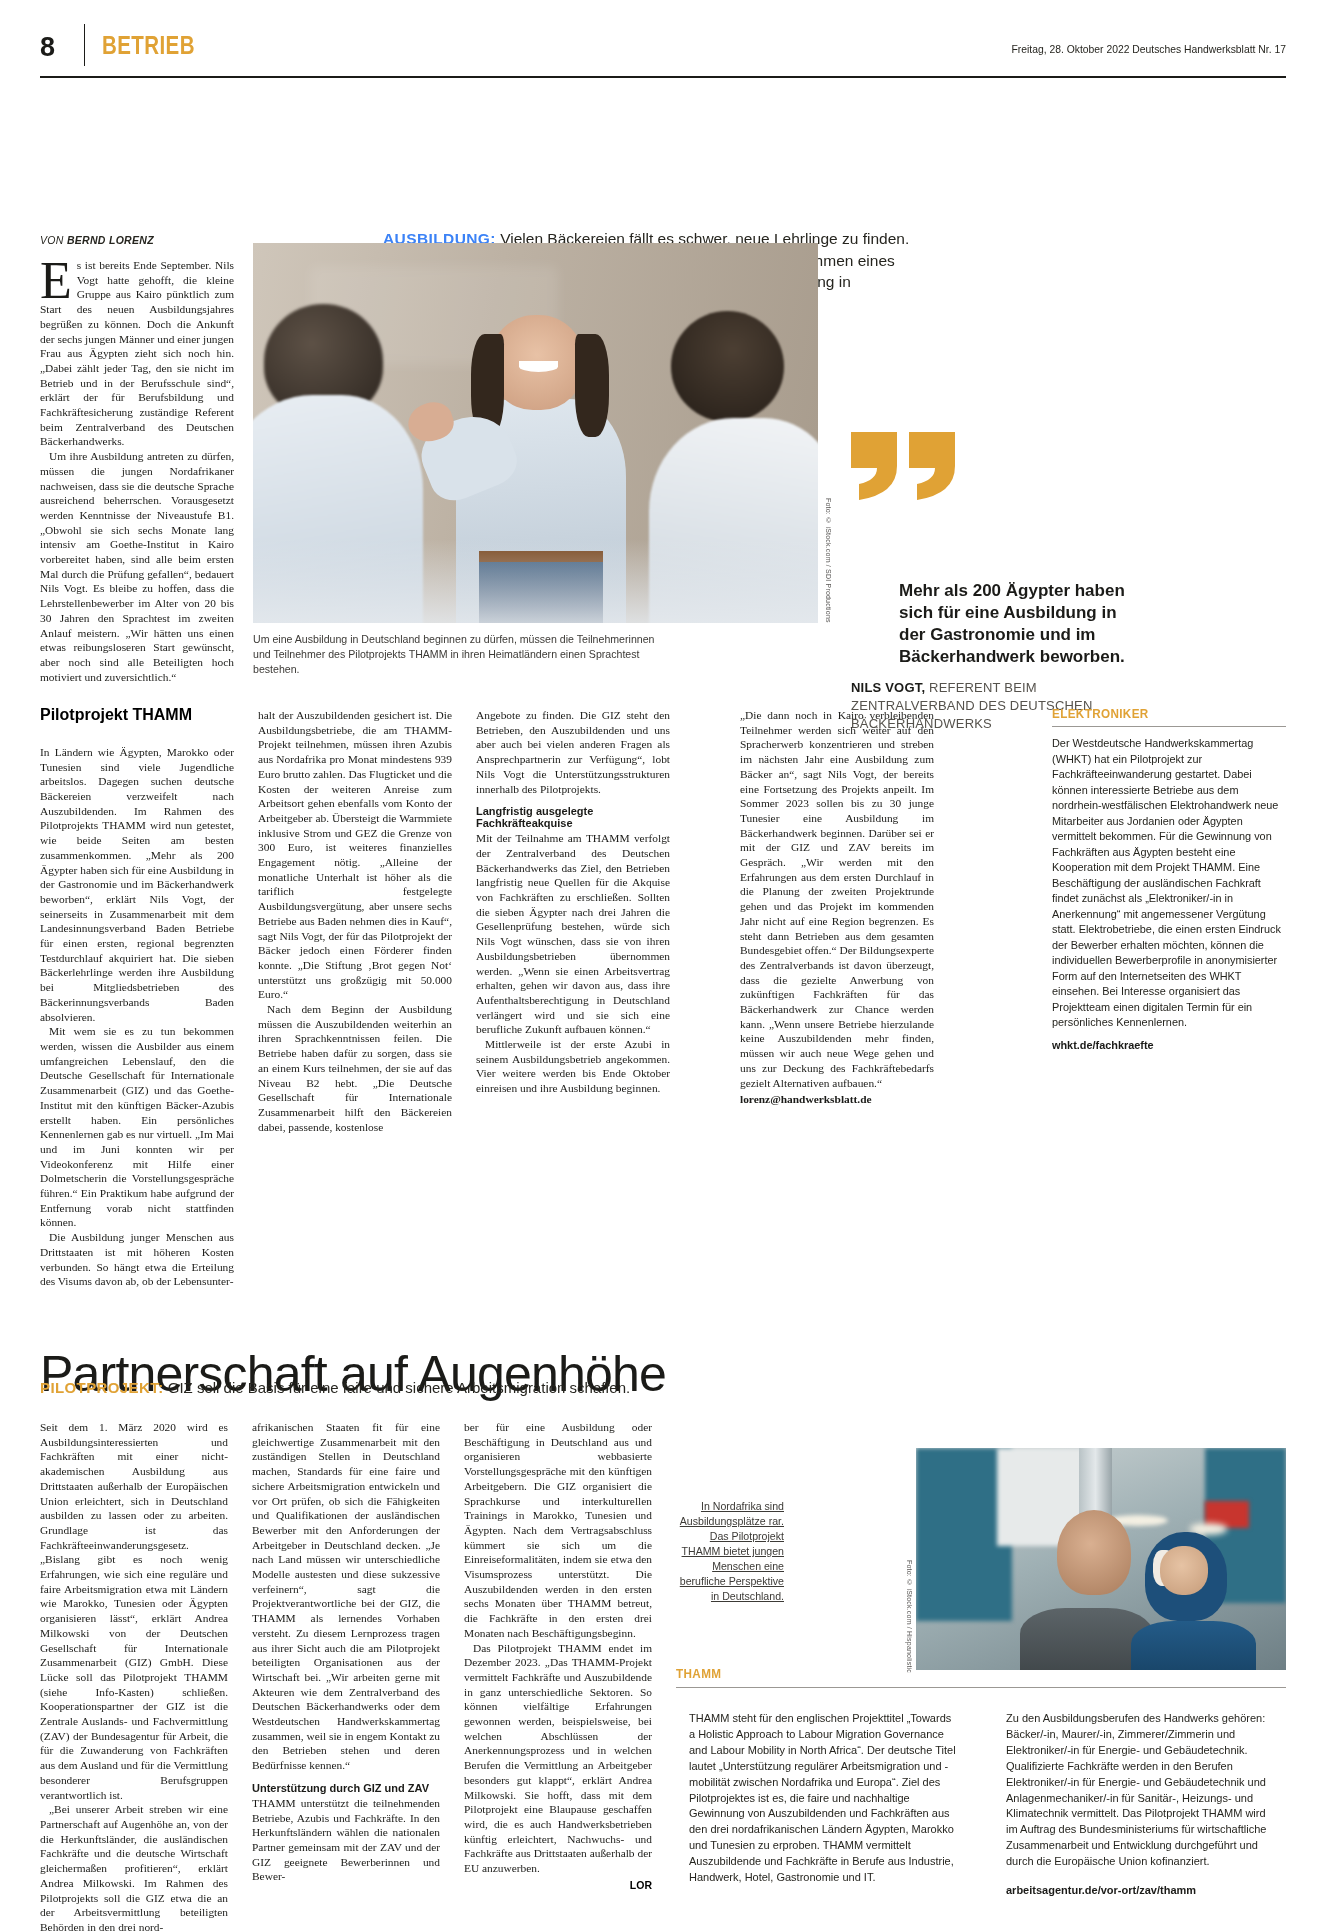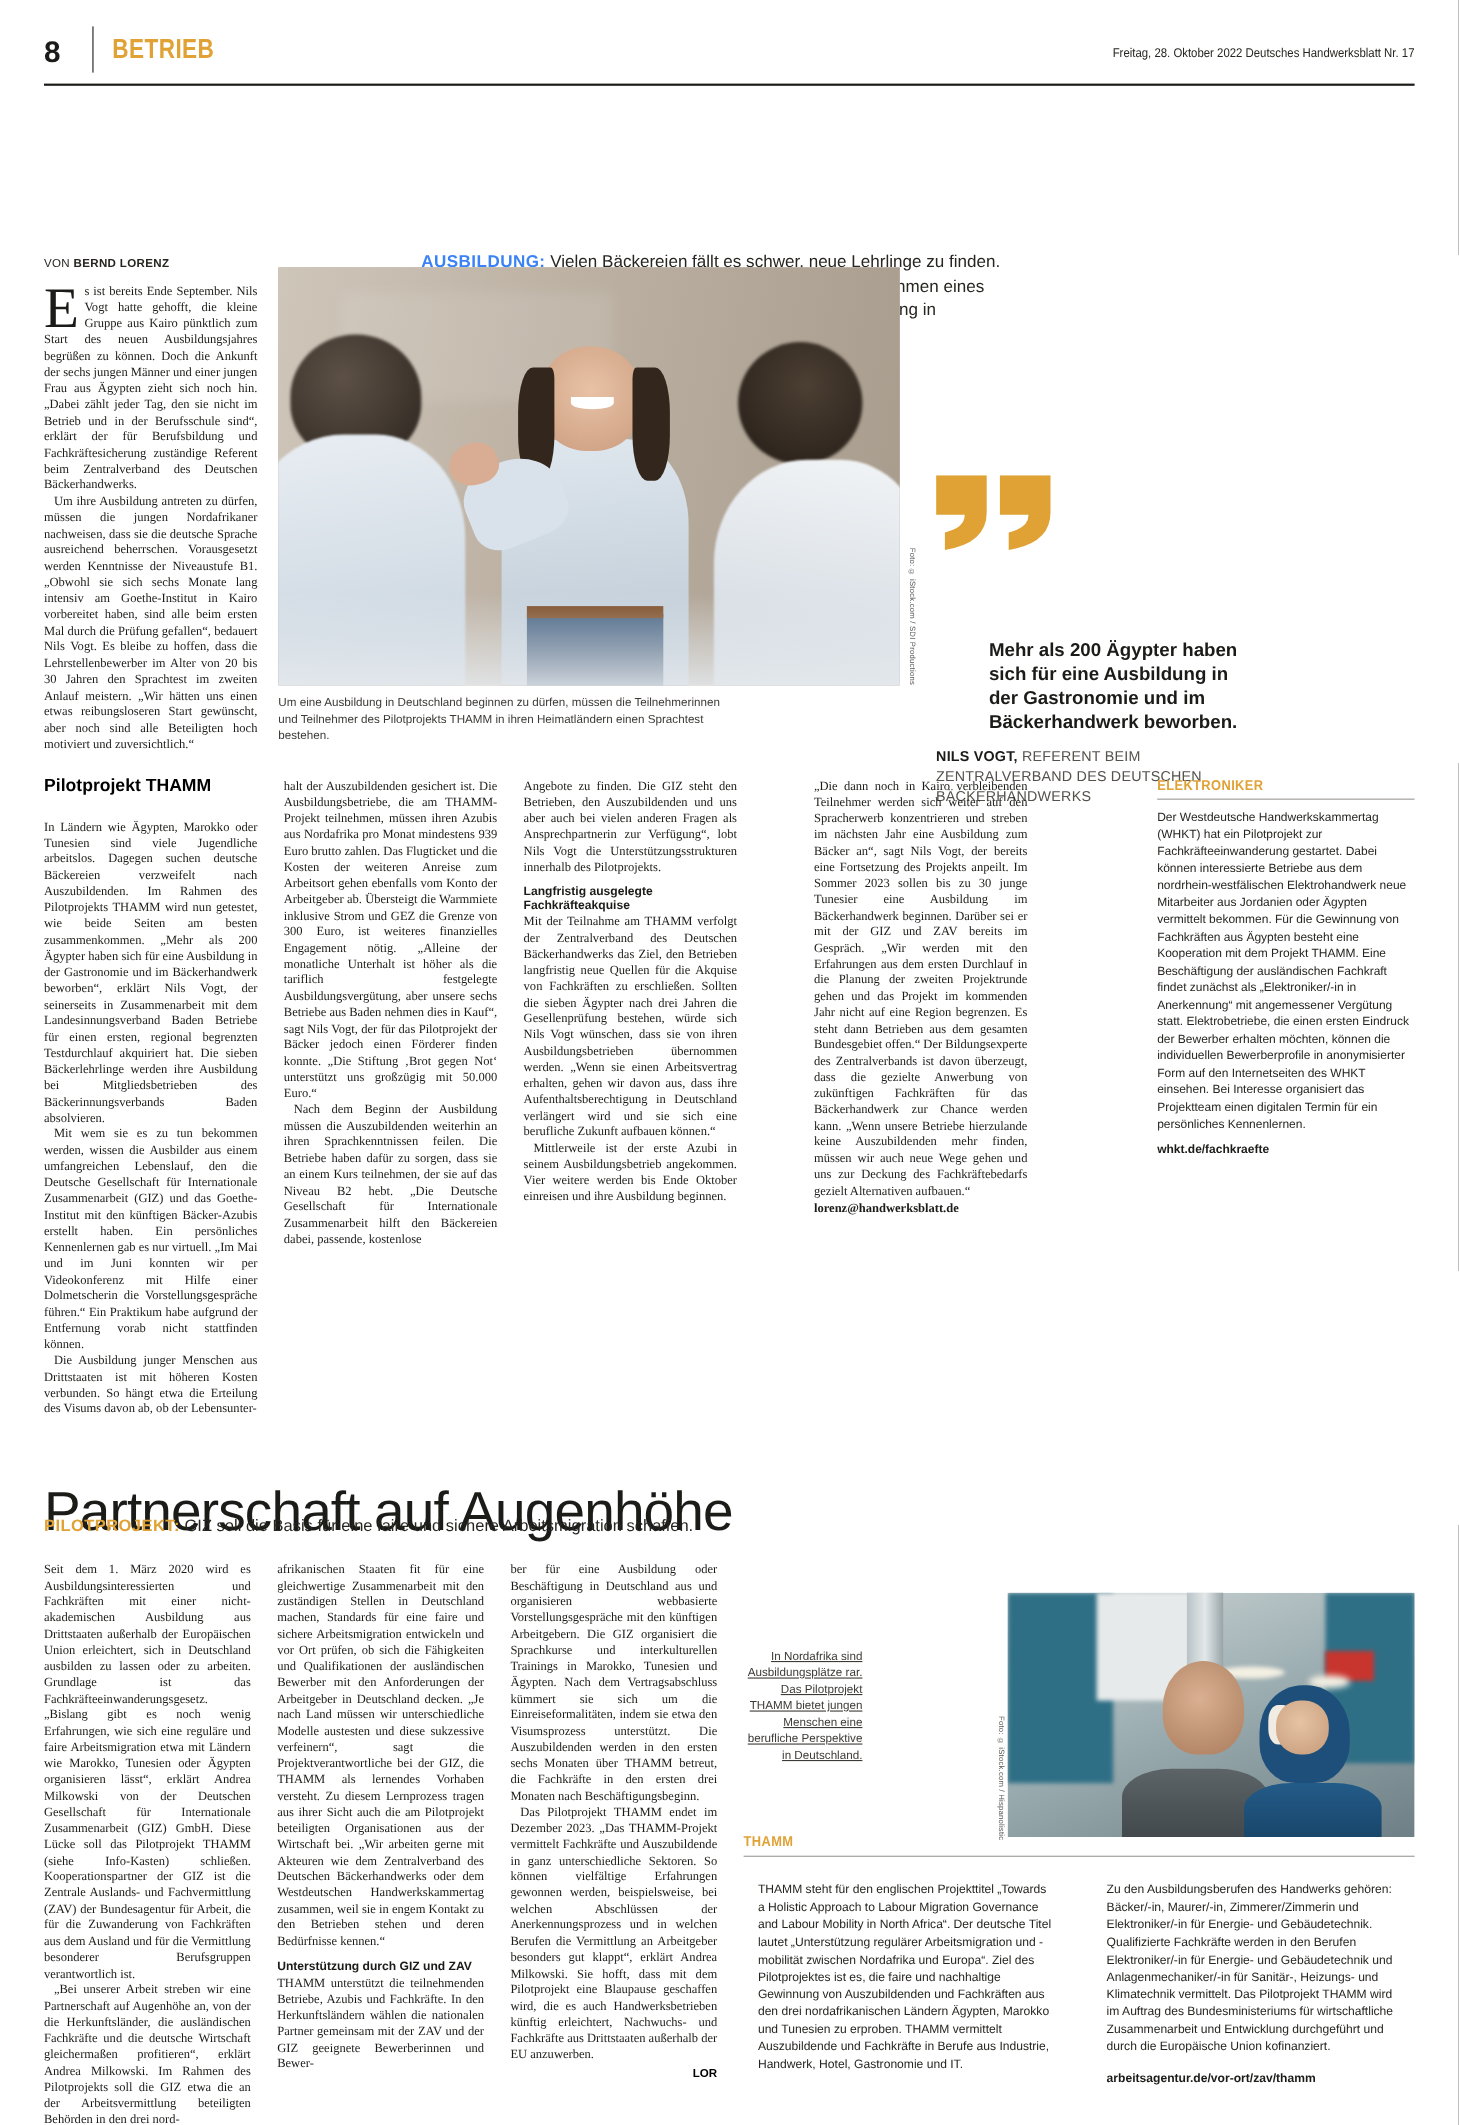--- a/index.html
+++ b/index.html
@@ -208,21 +208,21 @@
     <div class="folio">8</div>
     <div class="masthead-rule-v"></div>
     <div class="ressort">BETRIEB</div>
     <div class="issue">Freitag, 28. Oktober 2022  Deutsches Handwerksblatt  Nr. 17</div>
     <div class="masthead-rule"></div>
   </div>
 
   <h1 class="headline">
   </h1>
 
-  <div style="position:absolute;left:40px;top:232px;width:165px;">
+  <div style="position:absolute;left:40px;top:232px;width:165px;font-style:italic;">
     <div class="byline">
       <span>VON </span><b>BERND LORENZ</b>
     </div>
   </div>
 
   <div style="position:absolute;left:383px;top:228px;width:552px;">
     <div class="lead-text">
       <span class="kicker">AUSBILDUNG:</span><span> Vielen Bäckereien fällt es schwer, neue Lehrlinge zu finden. Nun schweift der Blick des Zentralverbands ins Ausland. Im Rahmen eines Pilotprojekts wird erprobt, junge Nordafrikaner für eine Ausbildung in Deutschland zu gewinnen.</span>
     </div>
   </div>

